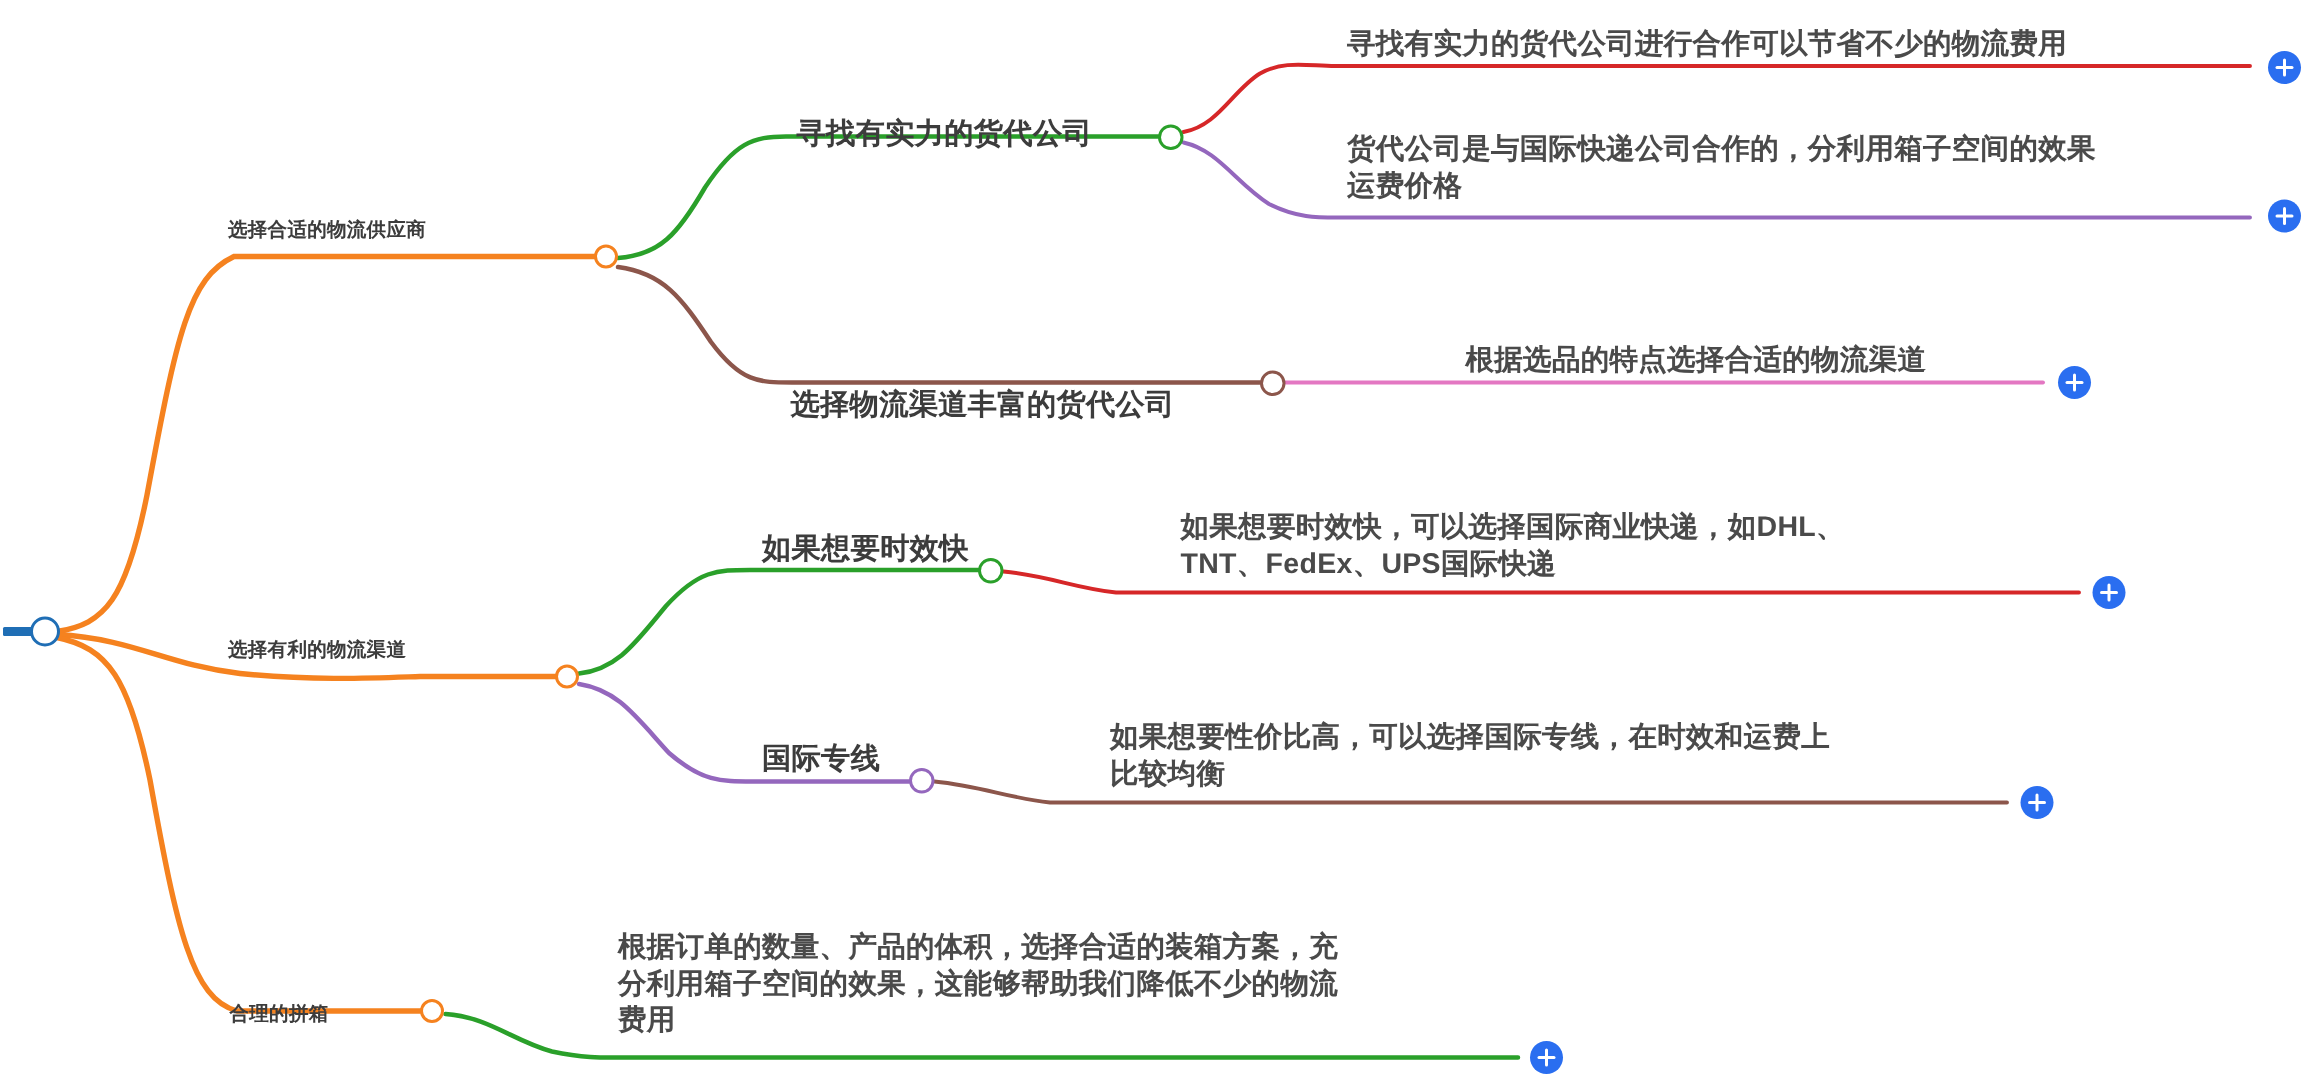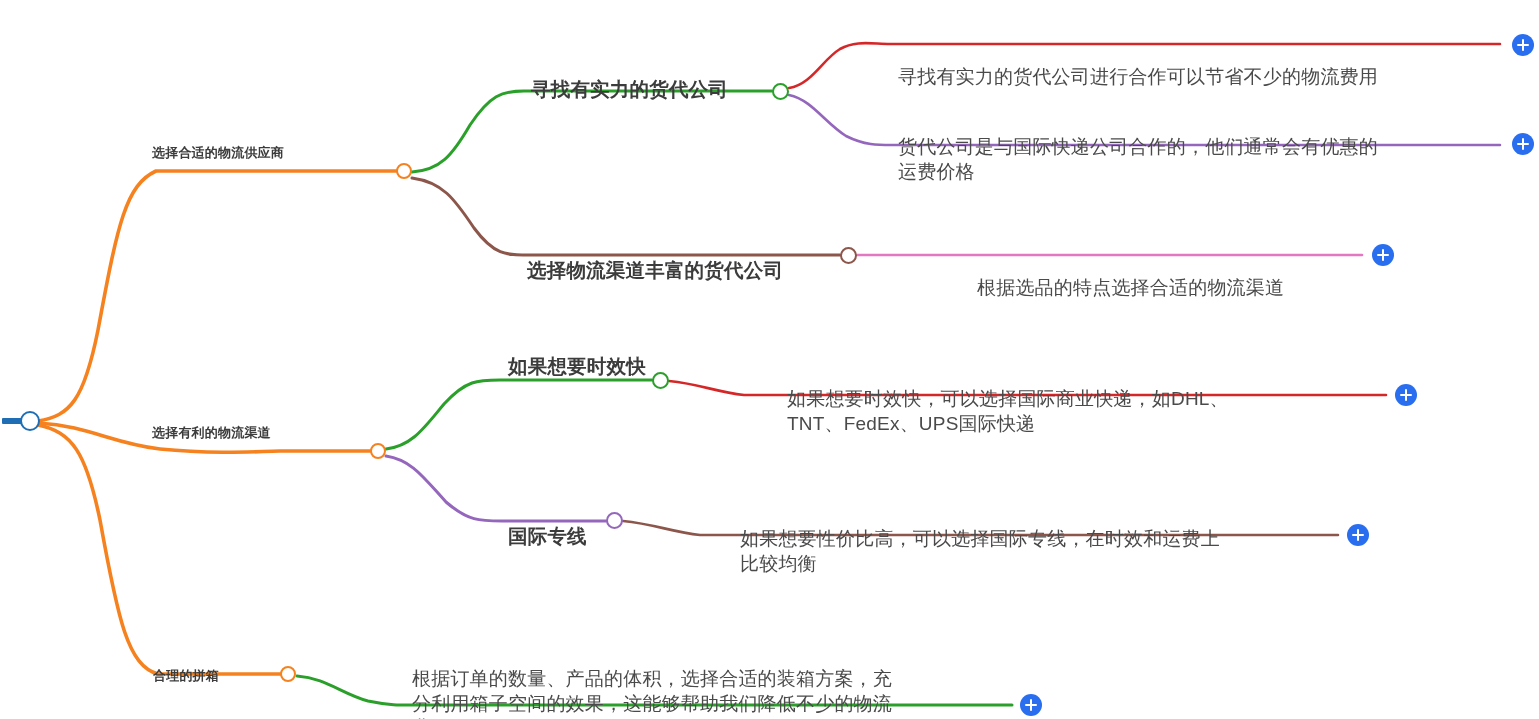--- a/index.html
+++ b/index.html
@@ -35,24 +35,23 @@
     font-weight: bold;
     font-size: 13px;
     color: #3c3c3c;
   }
   .lvl2 {
     font-weight: bold;
     font-size: 19.5px;
     color: #3c3c3c;
   }
   .leaf {
-    font-weight: normal;
+    font-weight: bold;
     font-size: 19px;
     color: #4a4a4a;
-    margin-top: 47px;
   }
   .node-dot {
     position: absolute;
     border-radius: 50%;
     background: #ffffff;
     box-sizing: border-box;
   }
   .root-dot {
     border-width: 2.4px;
     border-style: solid;
@@ -136,24 +135,24 @@
   <div class="node-dot" style="left:652px; top:372px; width:17px; height:17px; border:2.4px solid #2aa02a;"></div>
   <div class="node-dot" style="left:606px; top:512px; width:17px; height:17px; border:2.4px solid #9467bd;"></div>
 
   <div class="node-label lvl1" style="left:152px; top:145px;">选择合适的物流供应商</div>
   <div class="node-label lvl1" style="left:152px; top:425px;">选择有利的物流渠道</div>
   <div class="node-label lvl1" style="left:153px; top:648px;margin-top:20px;">合理的拼箱</div>
 
   <div class="node-label lvl2" style="left:531px; top:65px;margin-top:12px;">寻找有实力的货代公司</div>
   <div class="node-label lvl2" style="left:527px; top:229px;margin-top:29px;">选择物流渠道丰富的货代公司</div>
   <div class="node-label lvl2" style="left:508px; top:354px;">如果想要时效快</div>
-  <div class="node-label lvl2" style="left:508px; top:494px;margin-top:30px;">国际专线</div>
+  <div class="node-label lvl2" style="left:508px; top:494px;">国际专线</div>
 
   <div class="node-label leaf" style="left:898px; top:18px;">寻找有实力的货代公司进行合作可以节省不少的物流费用</div>
-  <div class="node-label leaf" style="left:898px; top:88px;">货代公司是与国际快递公司合作的，他们通常会有优惠的
+  <div class="node-label leaf" style="left:898px; top:88px;">货代公司是与国际快递公司合作的，分利用箱子空间的效果
 运费价格</div>
   <div class="node-label leaf" style="left:787px; top:340px;">如果想要时效快，可以选择国际商业快递，如DHL、
 TNT、FedEx、UPS国际快递</div>
   <div class="node-label leaf" style="left:977px; top:229px;">根据选品的特点选择合适的物流渠道</div>
   <div class="node-label leaf" style="left:740px; top:480px;">如果想要性价比高，可以选择国际专线，在时效和运费上
 比较均衡</div>
   <div class="node-label leaf" style="left:412px; top:620px;">根据订单的数量、产品的体积，选择合适的装箱方案，充
 分利用箱子空间的效果，这能够帮助我们降低不少的物流
 费用</div>
 

